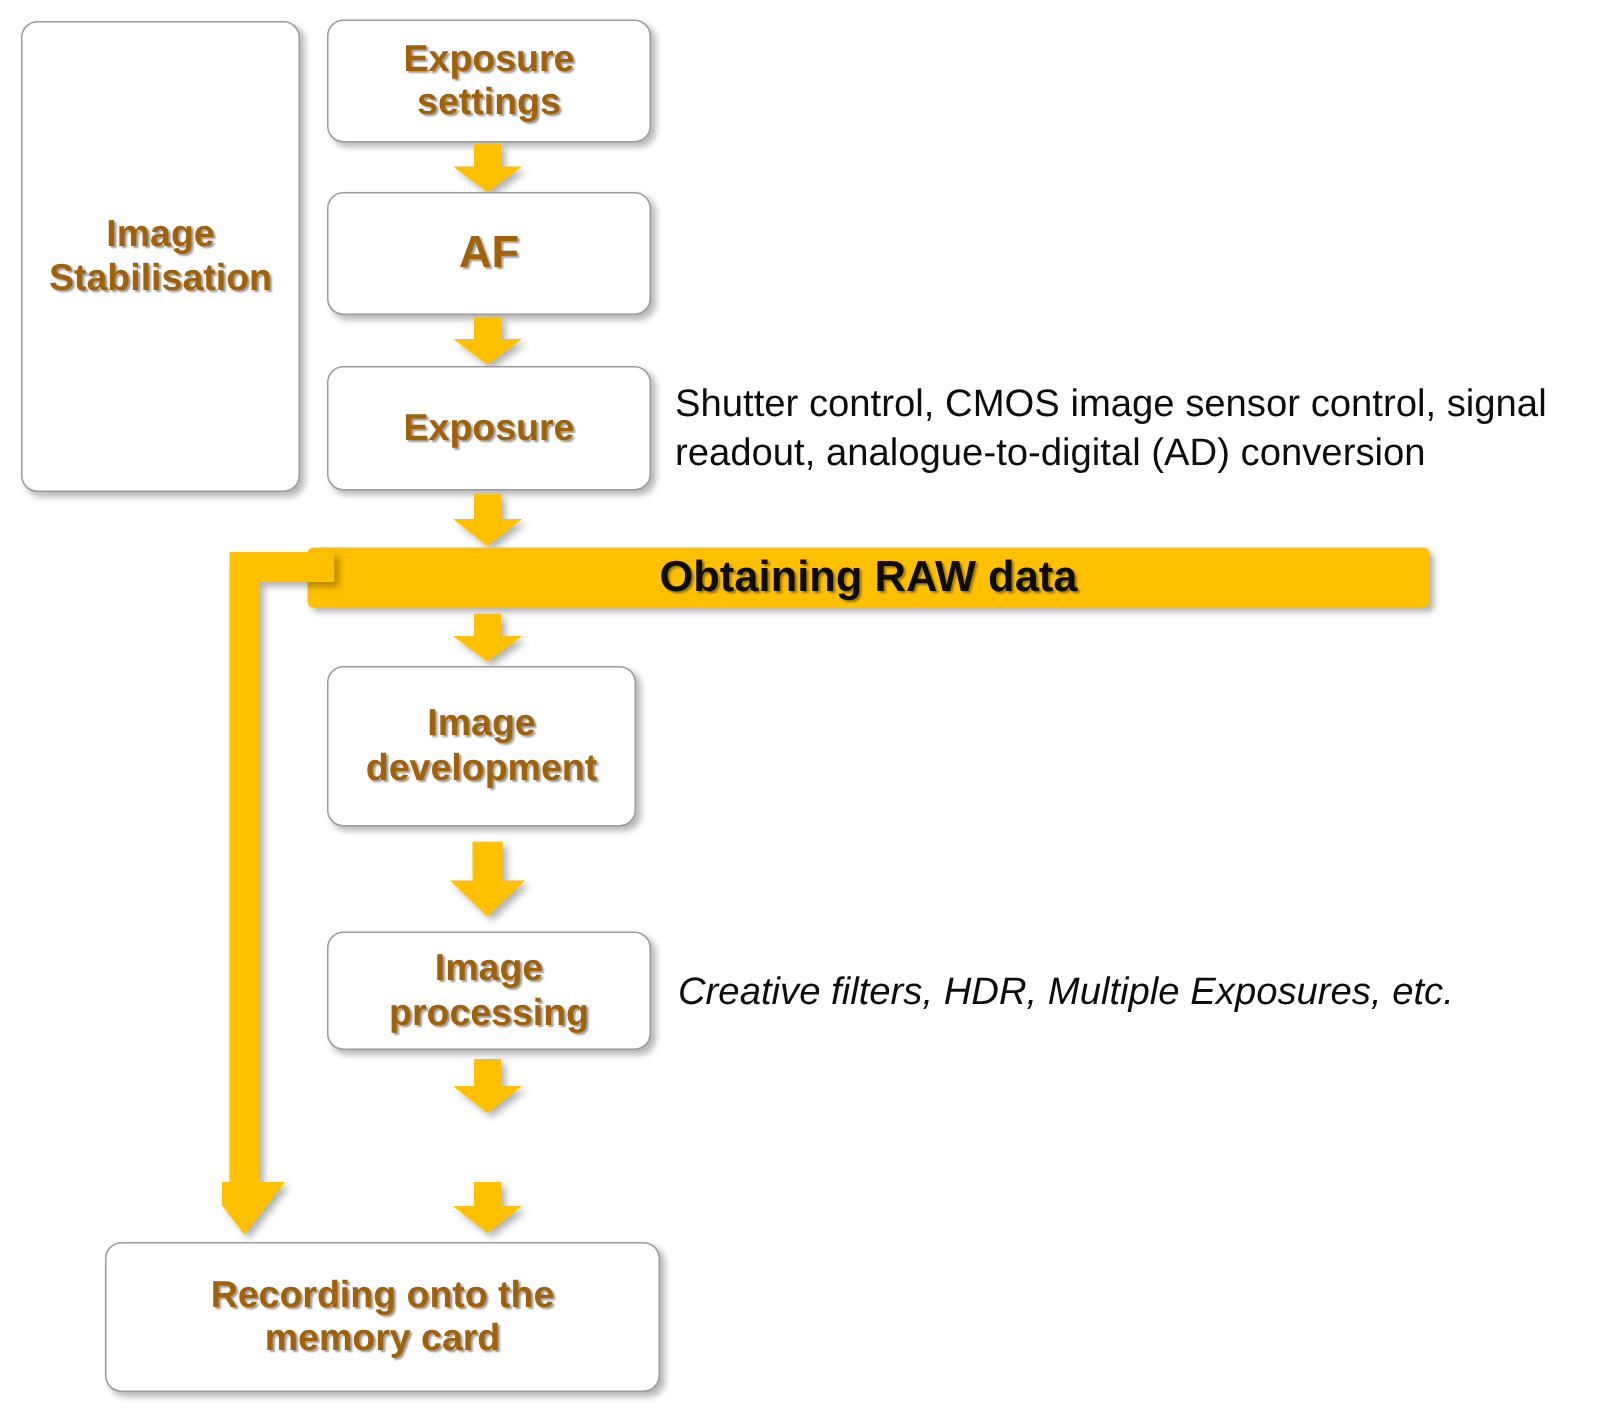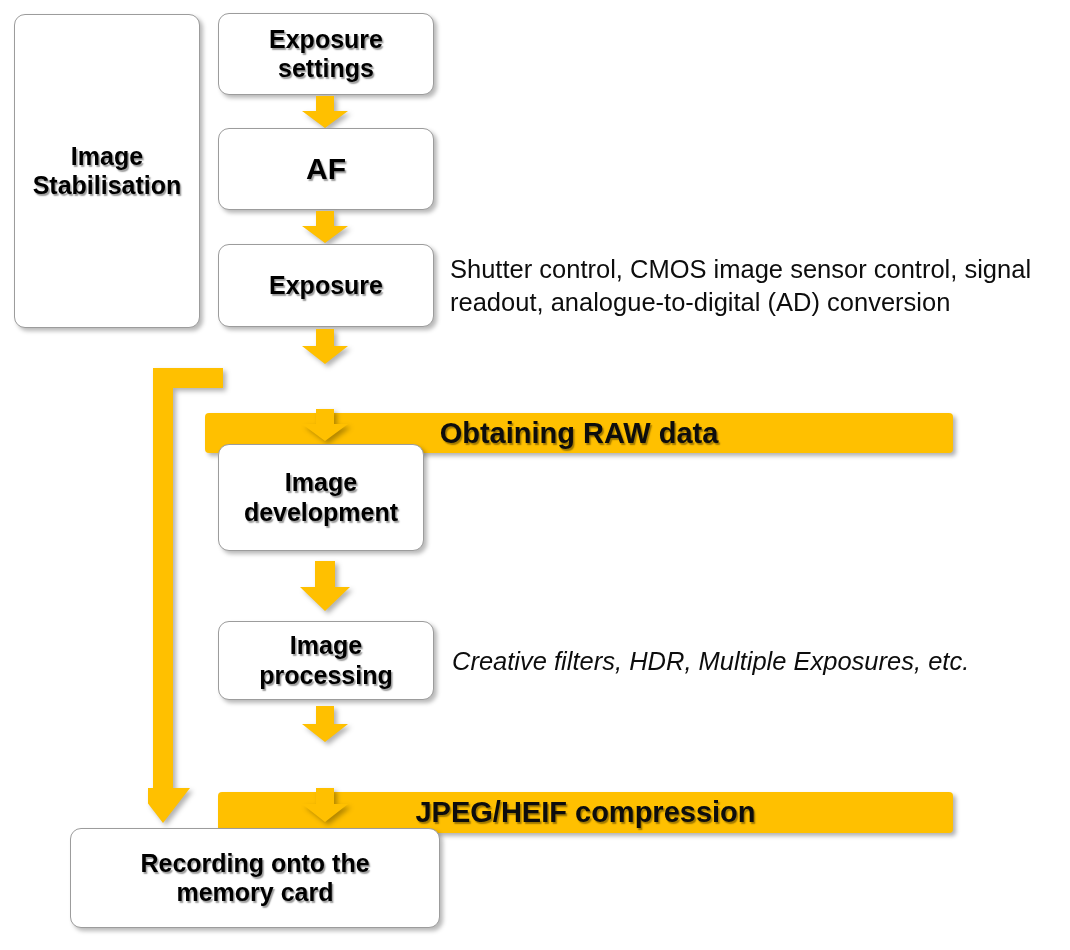--- a/index.html
+++ b/index.html
@@ -25,21 +25,21 @@
     box-sizing: border-box;
     background: #ffffff;
     border: 1.6px solid #9c9c9c;
     border-radius: 11px;
     box-shadow: 3px 3px 4px rgba(0,0,0,0.28);
     display: flex;
     align-items: center;
     justify-content: center;
     text-align: center;
     font-weight: bold;
-    color: #000000;
+    color: #a16207;
     line-height: 1.18;
     text-shadow: 1.5px 1.5px 1.4px rgba(0,0,0,0.40);
     padding: 2px 6px;
   }
 
   .box-label { display: block; }
 
   
   .bar {
     position: absolute;
@@ -48,21 +48,20 @@
     border: none;
     border-radius: 4px;
     box-shadow: 3px 3px 4px rgba(0,0,0,0.30);
     display: flex;
     align-items: center;
     justify-content: center;
     text-align: center;
     font-weight: bold;
     color: #0d0d0d;
     text-shadow: 1.5px 1.5px 1.4px rgba(0,0,0,0.38);
-    margin-top: 48px;
   }
 
   
   .desc {
     position: absolute;
     color: #0d0d0d;
     font-size: 25.5px;
     line-height: 1.30;
     font-weight: normal;
     white-space: pre-line;
@@ -158,23 +157,20 @@
 processing</span>
   </div>
   <div class="desc" style="left:452px; top:645px; width:615px;font-style:italic;">Creative filters, HDR, Multiple Exposures, etc.</div>
 
   <div class="arrow" style="left:302px; top:706px; width:46px; height:36px;">
     <svg width="46" height="36" viewBox="0 0 46 36">
       <polygon points="14,0 32,0 32,18 46,18 23,36 0,18 14,18" fill="#FFC000"></polygon>
     </svg>
   </div>
 
-  <div class="bar" style="left:218px; top:744px; width:735px; height:41px; font-size:29px;">
-    <span class="box-label">JPEG/HEIF compression</span>
-  </div>
 
   <div class="arrow" style="left:302px; top:788px; width:46px; height:34px;">
     <svg width="46" height="34" viewBox="0 0 46 34">
       <polygon points="14,0 32,0 32,16 46,16 23,34 0,16 14,16" fill="#FFC000"></polygon>
     </svg>
   </div>
 
   <div class="box" style="left:70px; top:828px; width:370px; height:100px; font-size:25px;">
     <span class="box-label" style="white-space:pre-line;">Recording onto the
 memory card</span>

